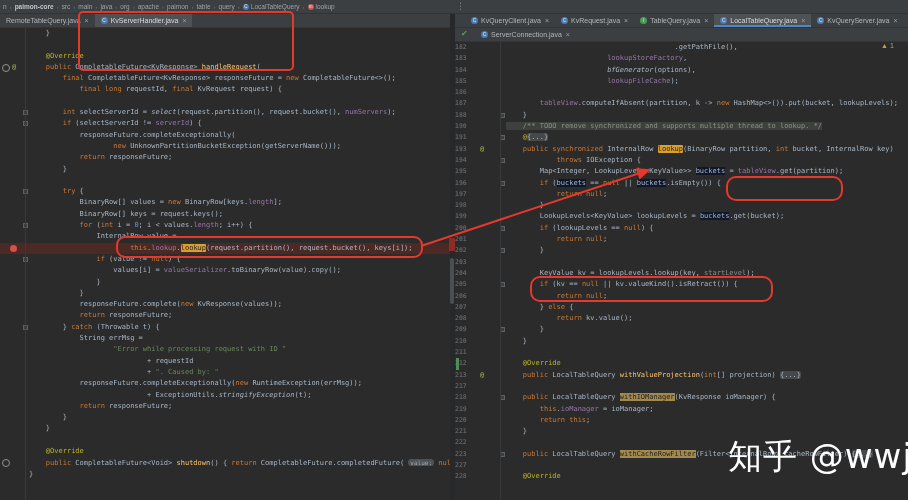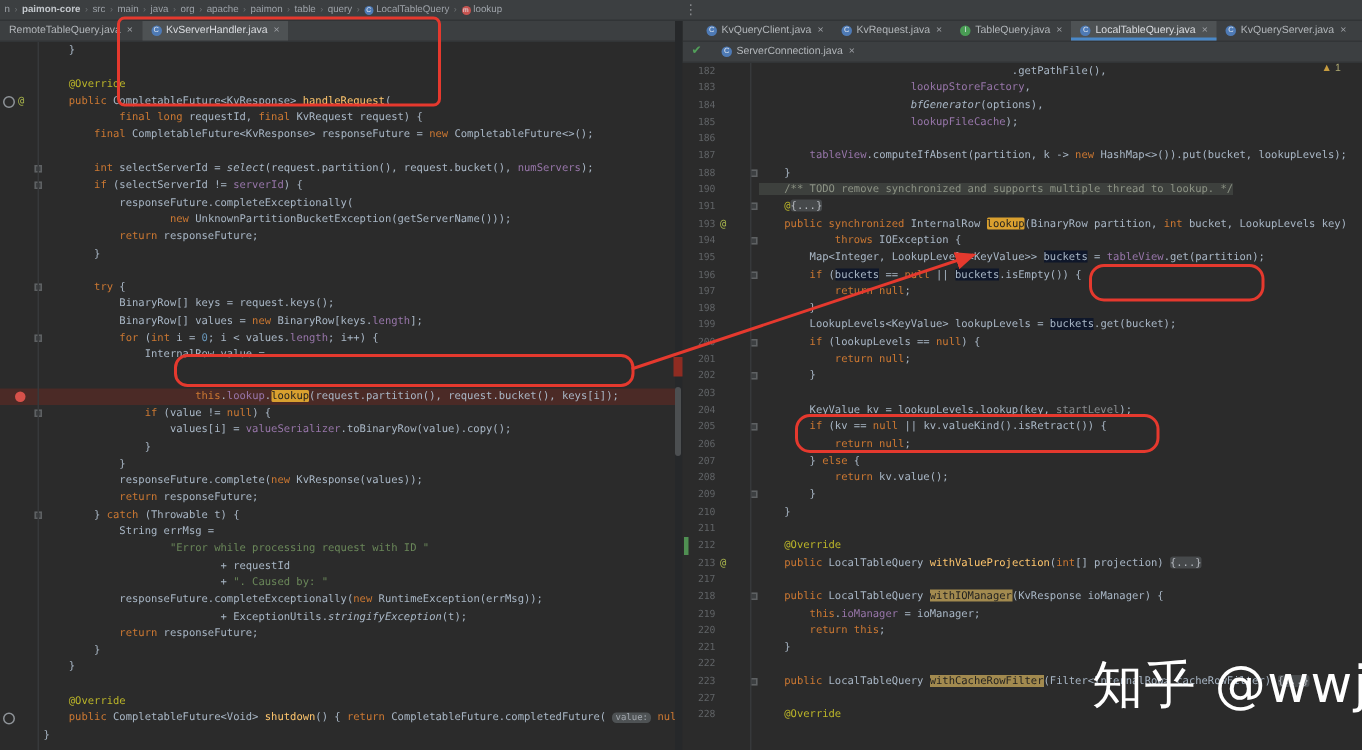--- a/index.html
+++ b/index.html
@@ -33,23 +33,23 @@
   
   .editor-bg{position:absolute;background:#2b2b2b;}
   .ed-left{left:0;top:28px;width:450px;height:472px;}
   .ed-right{left:455px;top:42px;width:453px;height:458px;}
   .divider{position:absolute;left:450px;top:14px;width:5px;height:486px;background:#26282a;}
   .gutter-sep{position:absolute;width:1px;background:#37393b;}
   .code{position:absolute;font-family:"DejaVu Sans Mono",monospace;font-size:7px;overflow:hidden;}
   #left-code{left:0;top:28px;width:450px;height:472px;}
   #right-code{left:455px;top:42px;width:453px;height:458px;}
   .cl{height:11.3px;line-height:11.3px;display:flex;align-items:stretch;}
-  .cl.bpline{background:#4b2a26;margin-top:16px;}
+  .cl.bpline{background:#4b2a26;}
   .llgut{flex:0 0 29px;position:relative;}
-  .lnum{flex:0 0 22px;text-align:right;color:#606366;font-size:6.5px;}
+  .lnum{flex:0 0 22px;color:#606366;font-size:6.5px;font-weight:bold;}
   .lgut{flex:0 0 29px;position:relative;}
   .lcode{white-space:pre;}
   
   .tk-k{color:#cc7832;} .tk-p{color:#a9b7c6;} .tk-m{color:#ffc66d;} .tk-f{color:#9876aa;}
   .tk-s{color:#6a8759;} .tk-a{color:#bbb529;} .tk-num{color:#6897bb;}
   .tk-st{color:#a9b7c6;font-style:italic;}
   .tk-h{background:#d9a02f;color:#1f1f1f;border-radius:1px;}
   .tk-tan{background:#a28a4f;color:#1f1f1f;}
   .tk-fold{background:#46494b;color:#b6bac0;border-radius:2px;}
   .tk-hint{background:#4e5254;color:#a2a7ad;border-radius:3px;font-size:6px;padding:0 2px;}
@@ -207,28 +207,28 @@
       </div>
       <div class="cl">
         <span class="llgut">
           <span class="g-override"></span>
           <span class="g-at">@</span>
         </span>
         <span class="lcode"><span class="tk-k">    public </span><span class="tk-p">CompletableFuture&lt;KvResponse&gt; </span><span class="tk-m">handleRequest</span><span class="tk-p">(</span></span>
       </div>
       <div class="cl">
         <span class="llgut"></span>
+        <span class="lcode"><span class="tk-k">        final </span><span class="tk-p">CompletableFuture&lt;KvResponse&gt; responseFuture = </span><span class="tk-k">new </span><span class="tk-p">CompletableFuture&lt;&gt;();</span></span>
+      </div>
+      <div class="cl">
+        <span class="llgut"></span>
         <span class="lcode"><span class="tk-k">            final long </span><span class="tk-p">requestId, </span><span class="tk-k">final </span><span class="tk-p">KvRequest request) {</span></span>
       </div>
       <div class="cl">
         <span class="llgut"></span>
-        <span class="lcode"><span class="tk-k">        final </span><span class="tk-p">CompletableFuture&lt;KvResponse&gt; responseFuture = </span><span class="tk-k">new </span><span class="tk-p">CompletableFuture&lt;&gt;();</span></span>
-      </div>
-      <div class="cl">
-        <span class="llgut"></span>
         <span class="lcode"></span>
       </div>
       <div class="cl">
         <span class="llgut">
           <span class="g-fold"></span>
         </span>
         <span class="lcode"><span class="tk-k">        int </span><span class="tk-p">selectServerId = </span><span class="tk-st">select</span><span class="tk-p">(request.partition(), request.bucket(), </span><span class="tk-f">numServers</span><span class="tk-p">);</span></span>
       </div>
       <div class="cl">
         <span class="llgut">
@@ -257,25 +257,25 @@
         <span class="lcode"></span>
       </div>
       <div class="cl">
         <span class="llgut">
           <span class="g-fold"></span>
         </span>
         <span class="lcode"><span class="tk-k">        try </span><span class="tk-p">{</span></span>
       </div>
       <div class="cl">
         <span class="llgut"></span>
+        <span class="lcode"><span class="tk-p">            BinaryRow[] values = </span><span class="tk-k">new </span><span class="tk-p">BinaryRow[keys.</span><span class="tk-f">length</span><span class="tk-p">];</span></span>
+      </div>
+      <div class="cl">
+        <span class="llgut"></span>
         <span class="lcode"><span class="tk-p">            BinaryRow[] keys = request.keys();</span></span>
-      </div>
-      <div class="cl">
-        <span class="llgut"></span>
-        <span class="lcode"><span class="tk-p">            BinaryRow[] values = </span><span class="tk-k">new </span><span class="tk-p">BinaryRow[keys.</span><span class="tk-f">length</span><span class="tk-p">];</span></span>
       </div>
       <div class="cl">
         <span class="llgut">
           <span class="g-fold"></span>
         </span>
         <span class="lcode"><span class="tk-k">            for </span><span class="tk-p">(</span><span class="tk-k">int </span><span class="tk-p">i = </span><span class="tk-num">0</span><span class="tk-p">; i &lt; values.</span><span class="tk-f">length</span><span class="tk-p">; i++) {</span></span>
       </div>
       <div class="cl">
         <span class="llgut"></span>
         <span class="lcode"><span class="tk-p">                InternalRow value =</span></span>
@@ -421,21 +421,21 @@
         <span class="lgut">
           <span class="g-fold"></span>
         </span>
         <span class="lcode"><span class="tk-a">    @</span><span class="tk-fold">{...}</span></span>
       </div>
       <div class="cl">
         <span class="lnum">193</span>
         <span class="lgut">
           <span class="g-at">@</span>
         </span>
-        <span class="lcode"><span class="tk-k">    public synchronized </span><span class="tk-p">InternalRow </span><span class="tk-h">lookup</span><span class="tk-p">(BinaryRow partition, </span><span class="tk-k">int </span><span class="tk-p">bucket, LookupLevels key)</span></span>
+        <span class="lcode"><span class="tk-k">    public synchronized </span><span class="tk-p">InternalRow </span><span class="tk-h">lookup</span><span class="tk-p">(BinaryRow partition, </span><span class="tk-k">int </span><span class="tk-p">bucket, InternalRow key)</span></span>
       </div>
       <div class="cl">
         <span class="lnum">194</span>
         <span class="lgut">
           <span class="g-fold"></span>
         </span>
         <span class="lcode"><span class="tk-k">            throws </span><span class="tk-p">IOException {</span></span>
       </div>
       <div class="cl">
         <span class="lnum">195</span>

